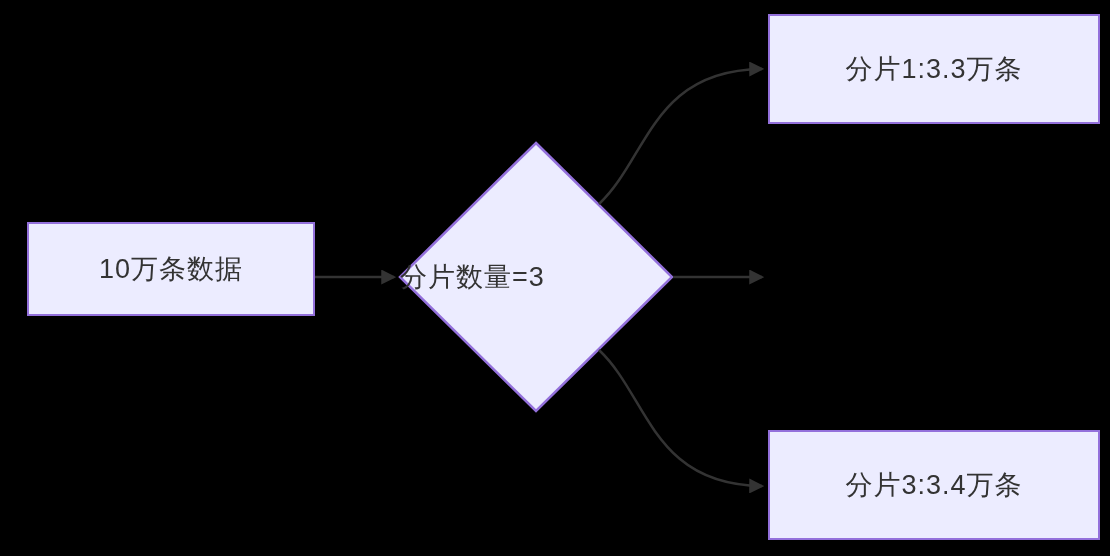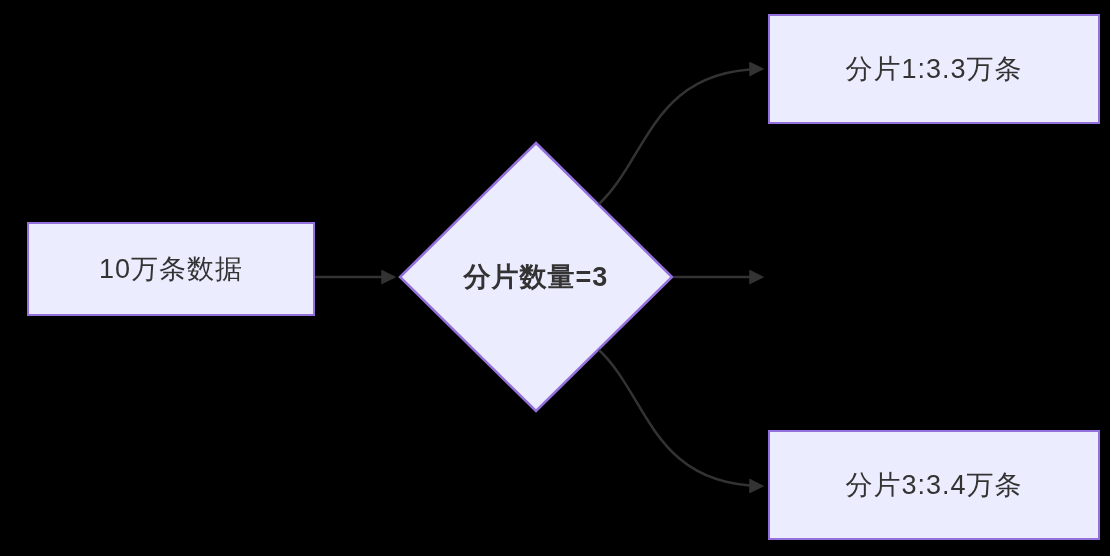--- a/index.html
+++ b/index.html
@@ -45,24 +45,24 @@
   #source-node   { left: 27px;  top: 222px; width: 288px; height: 94px; }
   #shard-node-1  { left: 768px; top: 14px;  width: 332px; height: 110px; }
   #shard-node-2  { left: 768px; top: 222px; width: 332px; height: 110px; }
   #shard-node-3  { left: 768px; top: 430px; width: 332px; height: 110px; }
   .decision-label {
     position: absolute;
     left: 400px; top: 143px;
     width: 272px; height: 268px;
     display: flex;
     align-items: center;
-    justify-content: center;
+    justify-content: flex-start;
     color: var(--node-text);
     font-size: 27px;
-    font-weight: 700;
+    font-weight: 400;
     letter-spacing: 1px;
     pointer-events: none;
   }
   .edge-path {
     stroke: var(--edge);
     stroke-width: 2.5;
     fill: none;
   }
   .diamond-shape {
     fill: var(--node-fill);

